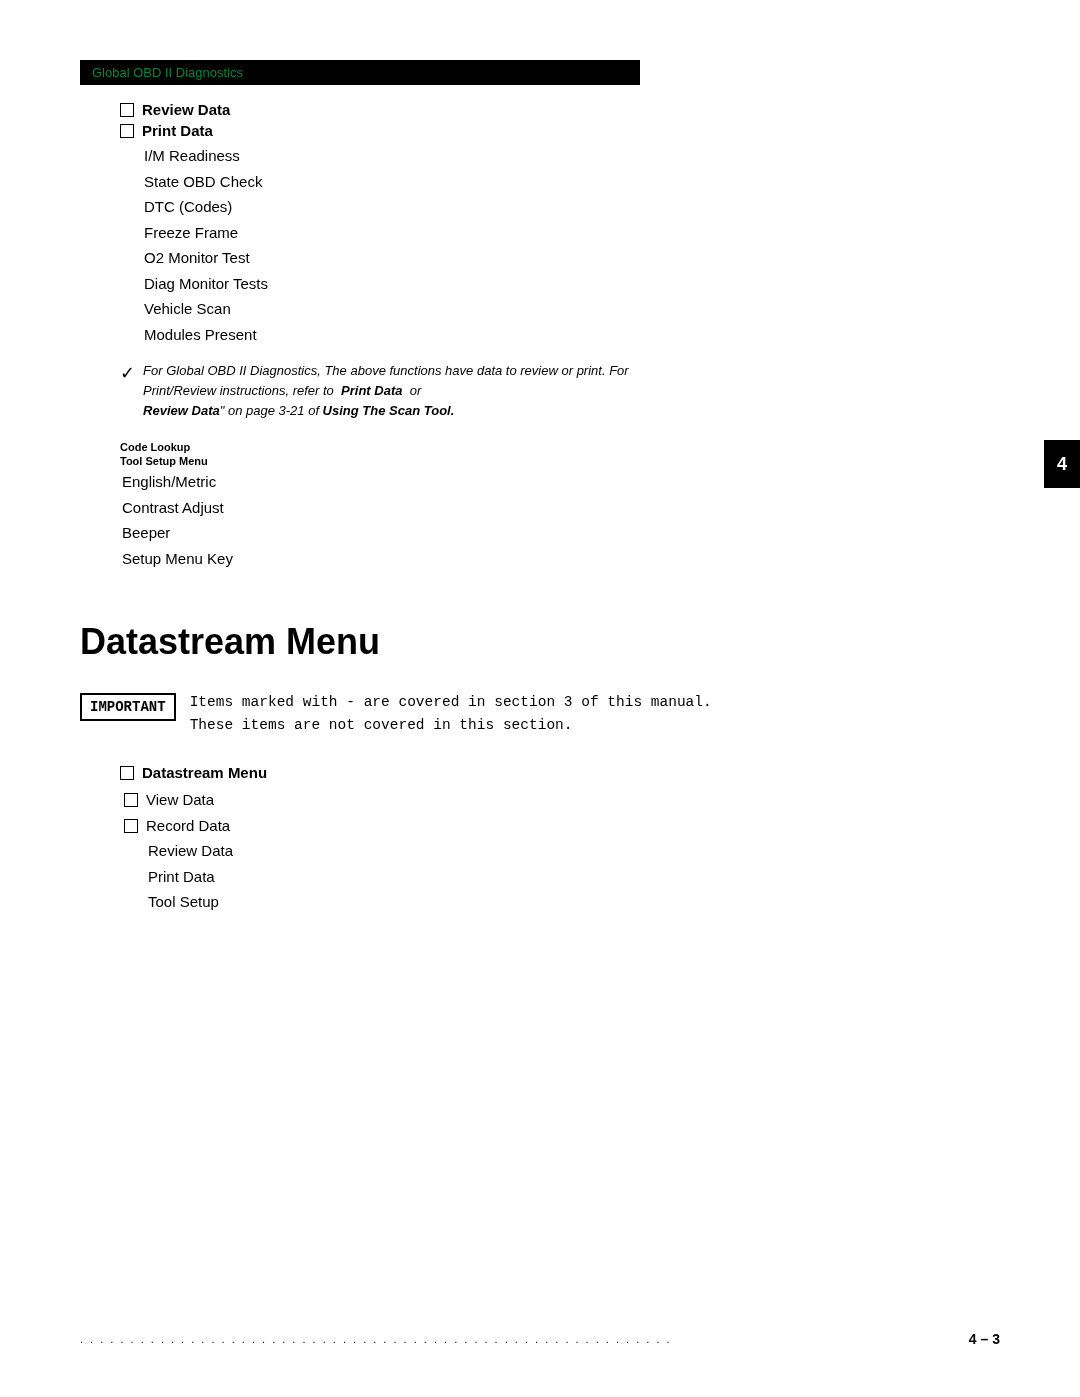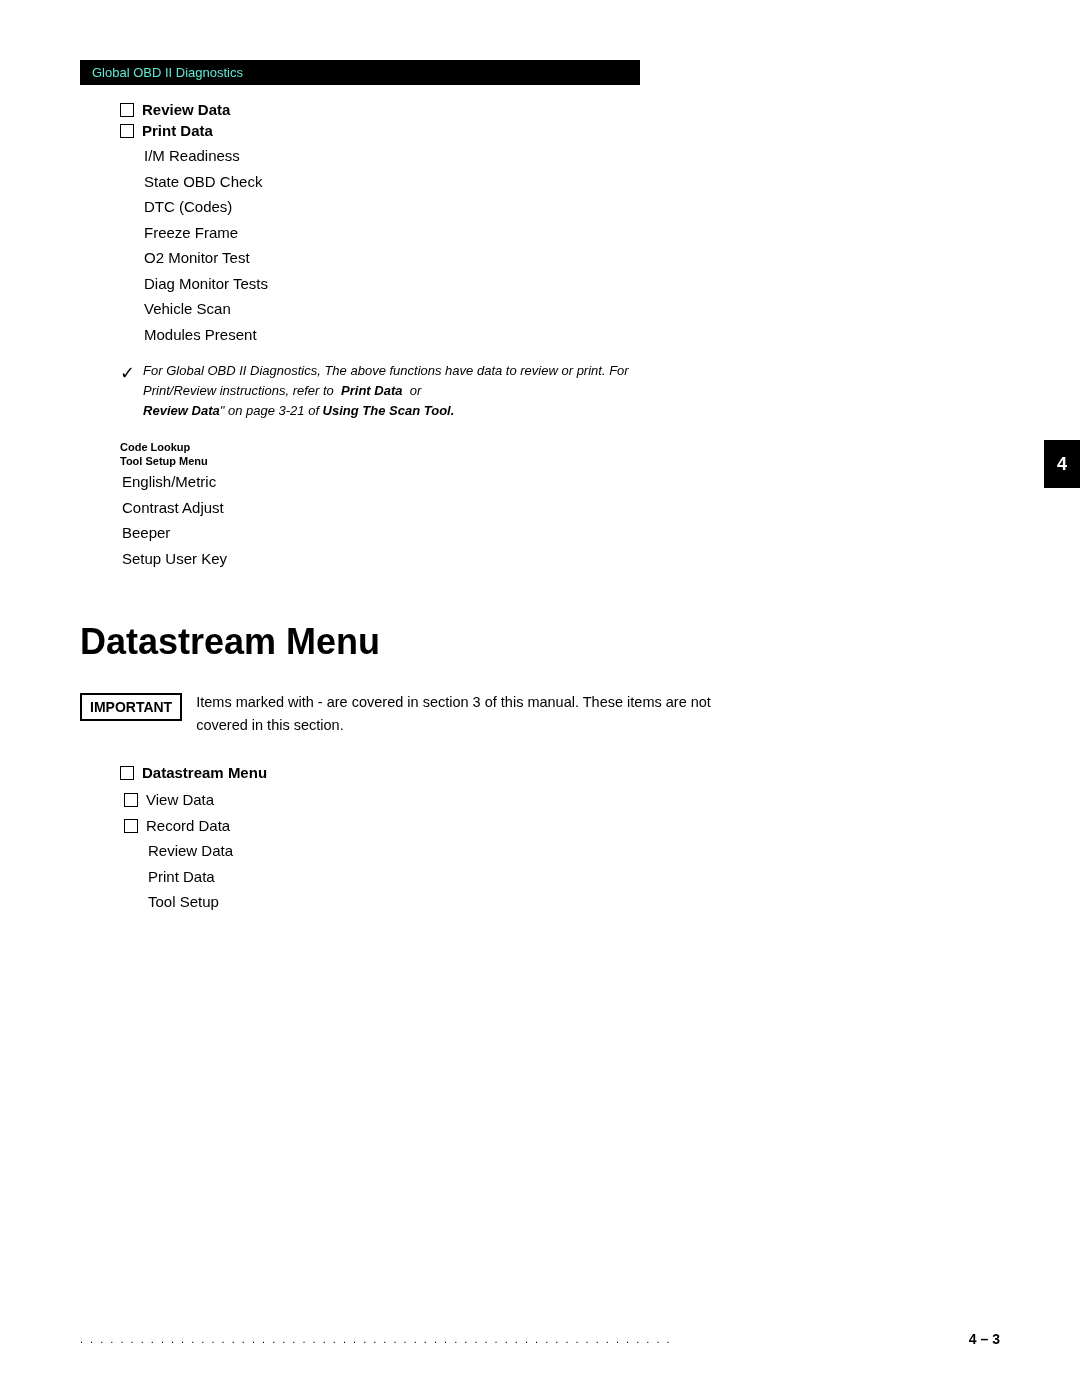--- a/index.html
+++ b/index.html
@@ -38,21 +38,21 @@
       align-items: center;
       justify-content: center;
       color: #ffffff;
       font-weight: bold;
       font-size: 18px;
     }
 
     
     .header-bar {
       background: #000000;
-      color: #5eead4;
+      color: #15803d;
       padding: 5px 12px;
       font-size: 13px;
       margin-bottom: 16px;
       width: 560px;
     }
 
     .menu-section {
       padding-left: 40px;
       margin-bottom: 12px;
     }
@@ -129,20 +129,21 @@
       font-weight: bold;
       margin: 50px 0 28px 0;
     }
 
     
     .important-section {
       display: flex;
       align-items: flex-start;
       margin-bottom: 28px;
       max-width: 680px;
+      font-family: Liberation Mono, monospace;
     }
 
     .important-box {
       border: 2px solid #000;
       padding: 4px 8px;
       font-weight: bold;
       font-size: 14px;
       margin-right: 14px;
       flex-shrink: 0;
       height: fit-content;
@@ -246,21 +247,21 @@
     </div>
   </div>
 
   <div class="tool-section">
     <div class="tool-header">Code Lookup</div>
     <div class="tool-header">Tool Setup Menu</div>
     <div class="tool-sub-items">
       <div>English/Metric</div>
       <div>Contrast Adjust</div>
       <div>Beeper</div>
-      <div>Setup User Key</div>
+      <div>Setup Menu Key</div>
     </div>
   </div>
 
   <div class="datastream-title">Datastream Menu</div>
 
   <div class="important-section">
     <div class="important-box">IMPORTANT</div>
     <div class="important-text">Items marked with  -  are covered in section 3 of this manual. These items are not covered in this section.</div>
   </div>
 

